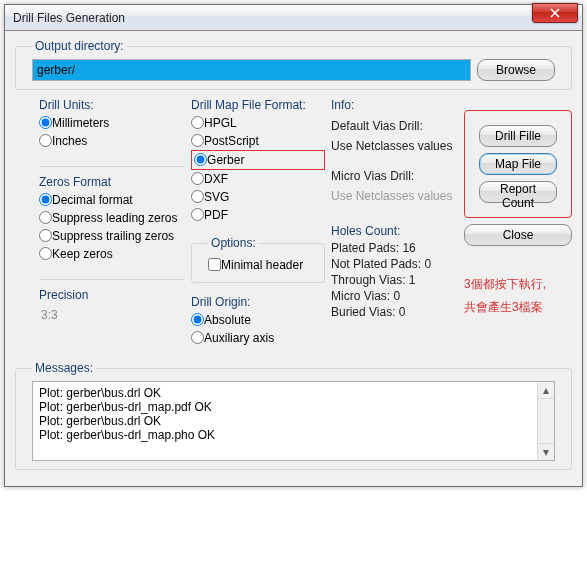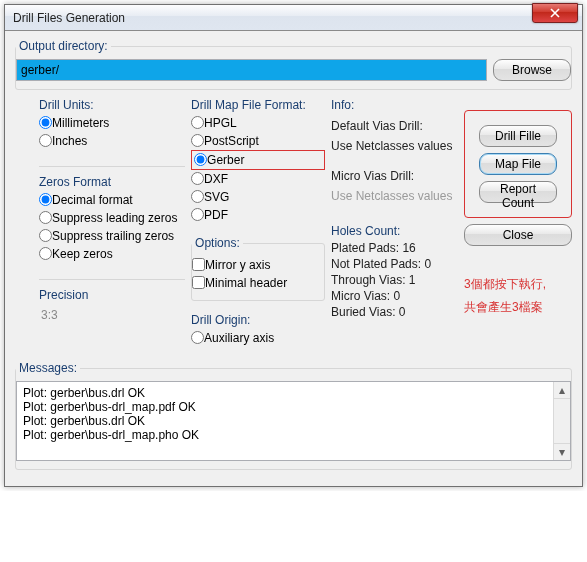--- a/index.html
+++ b/index.html
@@ -3,21 +3,21 @@
 <meta charset="utf-8">
 <style>
   * { box-sizing: border-box; font-family: "Segoe UI", Tahoma, sans-serif; font-size: 12px; }
   body { margin: 0; padding: 4px; background: #fff; }
   .window { width: 579px; border: 1px solid #707070; background: #f0f0f0; box-shadow: 0 0 6px rgba(0,0,0,0.3); }
   .titlebar { height: 26px; background: linear-gradient(#fdfdfe,#e7ecf3 45%,#dde4ee 46%,#dfe6f0); border-bottom:1px solid #8a8a8a; display:flex; align-items:center; padding:0 0 0 8px; position:relative; }
   .titlebar .title { color:#222; }
   .closebtn { position:absolute; right:4px; top:-2px; width:46px; height:20px; background: linear-gradient(#e67872,#cf3a2e 45%,#c1281b 46%,#d44); border:1px solid #7a2020; border-radius:0 0 3px 3px; display:flex; align-items:center; justify-content:center; color:#fff; font-size:11px; font-weight:bold; box-shadow:0 0 2px rgba(0,0,0,0.4);}
   .closebtn svg { width:10px; height:10px; }
   .content { padding: 8px 10px 10px; }
-  fieldset { border:1px solid #d6d6d6; border-radius:3px; margin:0 0 6px; padding:6px 0 8px; }
+  fieldset { border:1px solid #d6d6d6; border-radius:3px; margin:0 0 6px; padding:6px 16px 8px; }
   fieldset.noline { border:none; padding:0 0 4px; margin:0 0 4px; }
   legend { padding:0 3px; color:#1a3e70; }
   .row { display:flex; align-items:center; gap:6px; }
   input[type=text].dir { flex:1; height:22px; border:1px solid #abadb3; padding:2px 4px; background:#0ea5e9; }
   .btn { min-width:78px; height:22px; border:1px solid #8b8b8b; border-radius:9px; background:linear-gradient(#fefefe,#e9e9e9 45%,#dcdcdc 46%,#e4e4e4); padding:0 10px; cursor:default; }
   .btn.highlight { border:1px solid #3c7fb1; box-shadow:0 0 0 1px #a7d9f5 inset; }
   .cols { display:flex; gap:6px;margin-left:24px; }
   .col { display:flex; flex-direction:column; gap:4px; }
   .col1 { width:168px; }
   .col2 { width:154px; }
@@ -128,29 +128,29 @@
             </label>
           <label class="radio">
               <input type="radio" name="m" style="">
               <span>PDF</span>
             </label>
         </fieldset>
         <fieldset>
           <legend>Options:</legend>
           <label class="check">
               <input type="checkbox" style="">
-              <span>Mirror y axis</span>
-            </label>
-          <label class="check">
-              <input type="checkbox" style="">
               <span>Minimal header</span>
             </label>
         </fieldset>
         <fieldset class="noline">
           <div class="group-title">Drill Origin:</div>
+          <label class="radio">
+              <input type="radio" name="o" checked="" style="">
+              <span>Absolute</span>
+            </label>
           <label class="radio">
               <input type="radio" name="o" style="">
               <span>Auxiliary axis</span>
             </label>
         </fieldset>
       </div>
 
       <div class="col col3">
         <div class="group-title">Info:</div>
         <div class="info-line">Default Vias Drill:</div>

